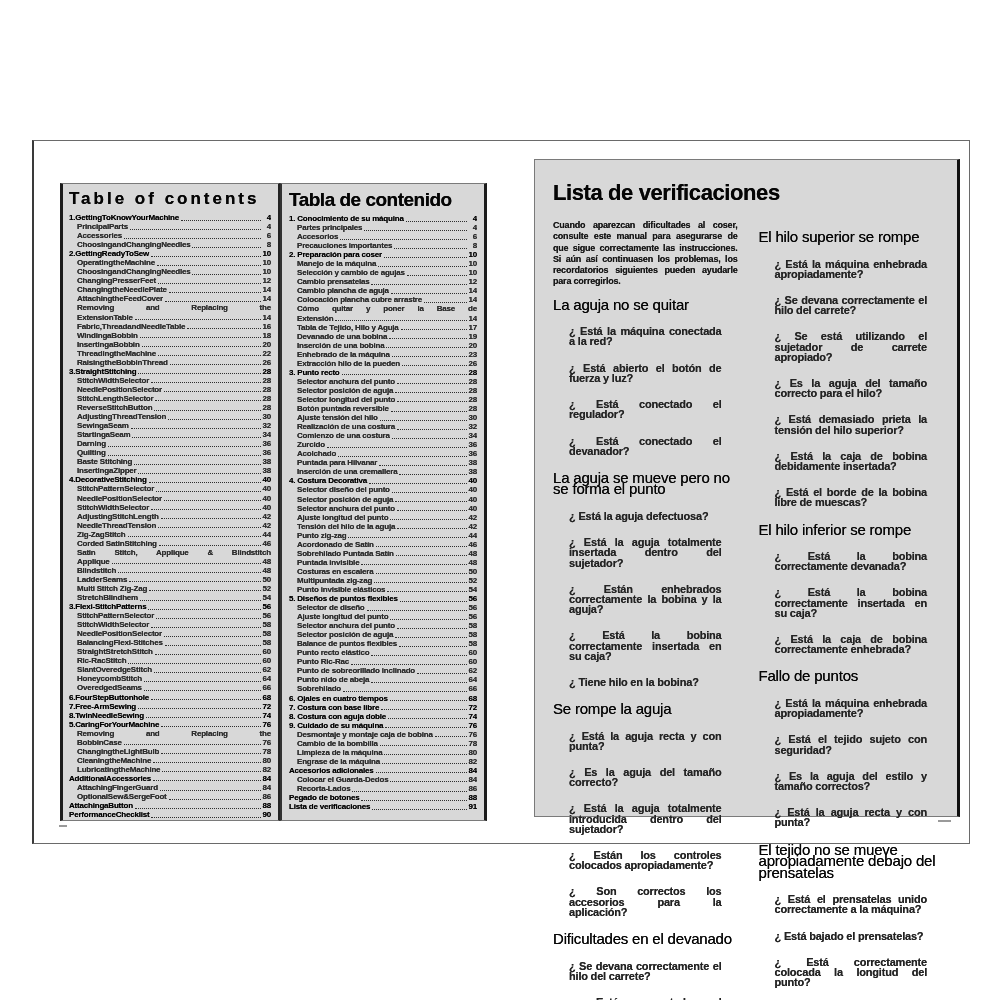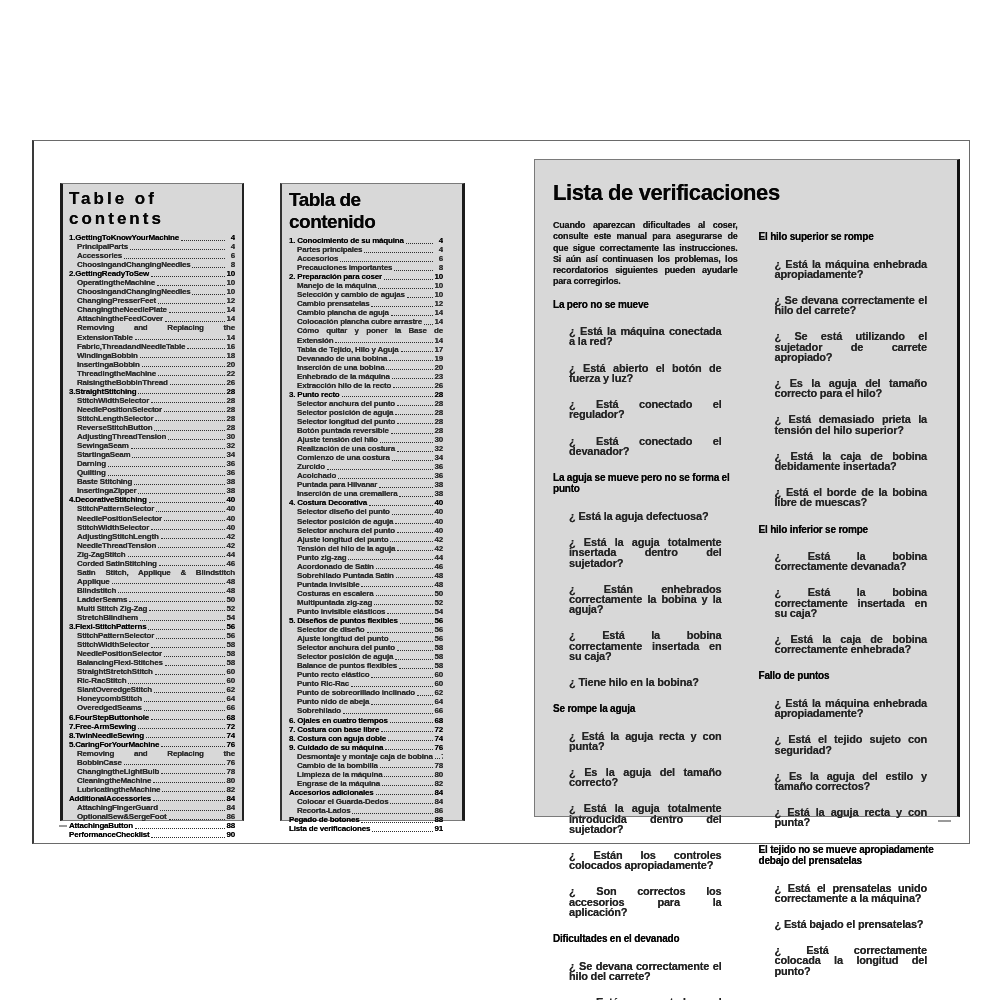--- a/index.html
+++ b/index.html
@@ -1,26 +1,26 @@
 <!DOCTYPE html>
 <html><head>
 <meta charset="utf-8">
 <style>
   html,body{margin:0;padding:0;background:#ffffff;}
   .sheet{position:relative;width:1000px;height:1000px;background:#ffffff;overflow:hidden;
          font-family:"Liberation Sans",sans-serif;color:#111;}
   .frame{position:absolute;left:32px;top:140px;width:938px;height:704px;
          border:1px solid #6a6a6a;border-left:2px solid #3a3a3a;background:#ffffff;box-sizing:border-box;}
   .panel{position:absolute;background:#d8d8d8;box-sizing:border-box;}
-  .panel-en{left:26px;top:42px;width:184px;height:638px;
+  .panel-en{left:26px;top:42px;width:220px;height:638px;
             border:1px solid #7a7a7a;border-left:3px solid #1c1c1c;border-right:2px solid #222;
             padding:5px 7px 0 6px;}
-  .panel-es{left:246px;top:42px;width:185px;height:638px;
+  .panel-es{left:246px;top:42px;width:207px;height:638px;
             border:1px solid #7a7a7a;border-left:2px solid #333;border-right:3px solid #1c1c1c;
-            padding:5px 19px 0 7px;}
+            padding:5px 7px 0 7px;}
   .panel-check{left:500px;top:18px;width:426px;height:658px;
             border:1px solid #7a7a7a;border-right:3px solid #111;
             padding:20px 14px 0 18px;}
   .toc-title-en{margin:0 0 4px 0;font-size:17px;font-weight:bold;letter-spacing:3px;color:#050505;
                 text-shadow:0 0 .5px #222;}
   .toc-title-es{margin:0 0 3px 0;font-size:19px;font-weight:bold;letter-spacing:-0.5px;color:#050505;
                 text-shadow:0 0 .5px #222;}
   .toc-list{width:100%;}
   .toc-row{display:flex;align-items:flex-end;height:9.05px;font-size:8px;line-height:9px;
            letter-spacing:-0.2px;color:#1d1d1d;overflow:hidden;text-shadow:0 0 .4px #444;}
@@ -30,21 +30,21 @@
   .toc-row.just{display:block;text-align:justify;text-align-last:justify;}
   .lbl{white-space:nowrap;}
   .leader{flex:1 1 auto;border-bottom:1px dotted #2e2e2e;margin:0 1px 1.5px 2px;min-width:5px;}
   .pg{text-align:right;min-width:9px;white-space:nowrap;}
   .check-title{margin:0 0 14px 0;font-size:22px;font-weight:bold;letter-spacing:-0.4px;color:#050505;
                text-shadow:0 0 .5px #222;}
   .check-cols{display:flex;gap:21px;}
   .check-col{flex:1 1 0;min-width:0;}
   .check-intro{margin:0 0 2px 0;font-size:9px;line-height:11.3px;font-weight:bold;
                text-align:justify;color:#161616;letter-spacing:-0.2px;text-shadow:0 0 .4px #444;}
-  .check-h{font-size:10px;line-height:11.5px;font-weight:bold;margin:11px 0 1px 0;color:#050505;
+  .check-h{font-size:15px;line-height:11.5px;font-weight:normal;margin:11px 0 1px 0;color:#050505;
            letter-spacing:-0.2px;text-shadow:0 0 .4px #222;}
   .q{margin:16px;font-size:11px;line-height:10.2px;font-weight:bold;color:#232323;
      letter-spacing:-0.2px;text-align:justify;text-shadow:0 0 .4px #555;}
   .artifact{position:absolute;background:#9a9a9a;}
   .artifact-left{left:25px;top:684px;width:8px;height:2px;}
   .artifact-right{left:904px;top:679px;width:13px;height:2px;}
 </style>
 </head>
 <body>
 
@@ -453,21 +453,21 @@
             <span class="lbl">Inserción de una bobina</span>
             <span class="leader"></span>
             <span class="pg">20</span>
           </div>
           <div class="toc-row sub">
             <span class="lbl">Enhebrado de la máquina</span>
             <span class="leader"></span>
             <span class="pg">23</span>
           </div>
           <div class="toc-row sub">
-            <span class="lbl">Extracción hilo de la recto</span>
+            <span class="lbl">Extracción hilo de la pueden</span>
             <span class="leader"></span>
             <span class="pg">26</span>
           </div>
           <div class="toc-row head">
             <span class="lbl">3. Punto recto</span>
             <span class="leader"></span>
             <span class="pg">28</span>
           </div>
           <div class="toc-row sub">
             <span class="lbl">Selector anchura del punto</span>
@@ -710,21 +710,21 @@
             <span class="pg">91</span>
           </div>
         </div>
     </section>
 
     <section class="panel panel-check">
       <h1 class="check-title">Lista de verificaciones</h1>
       <div class="check-cols">
         <div class="check-col" id="check-col-0">
           <p class="check-intro">Cuando aparezcan dificultades al coser, consulte este manual para asegurarse de que sigue correctamente las instrucciones. Si aún así continuasen los problemas, los recordatorios siguientes pueden ayudarle para corregirlos.</p>
-        <h2 class="check-h">La pero no se mueve</h2>
+        <h2 class="check-h">La aguja no se quitar</h2>
             <p class="q">¿ Está la máquina conectada a la red?</p>
             <p class="q">¿ Está abierto el botón de fuerza y luz?</p>
             <p class="q">¿ Está conectado el regulador?</p>
             <p class="q">¿ Está conectado el devanador?</p>
             <h2 class="check-h">La aguja se mueve pero no se forma el punto</h2>
             <p class="q">¿ Está la aguja defectuosa?</p>
             <p class="q">¿ Está la aguja totalmente insertada dentro del sujetador?</p>
             <p class="q">¿ Están enhebrados correctamente la bobina y la aguja?</p>
             <p class="q">¿ Está la bobina correctamente insertada en su caja?</p>
             <p class="q">¿ Tiene hilo en la bobina?</p>

